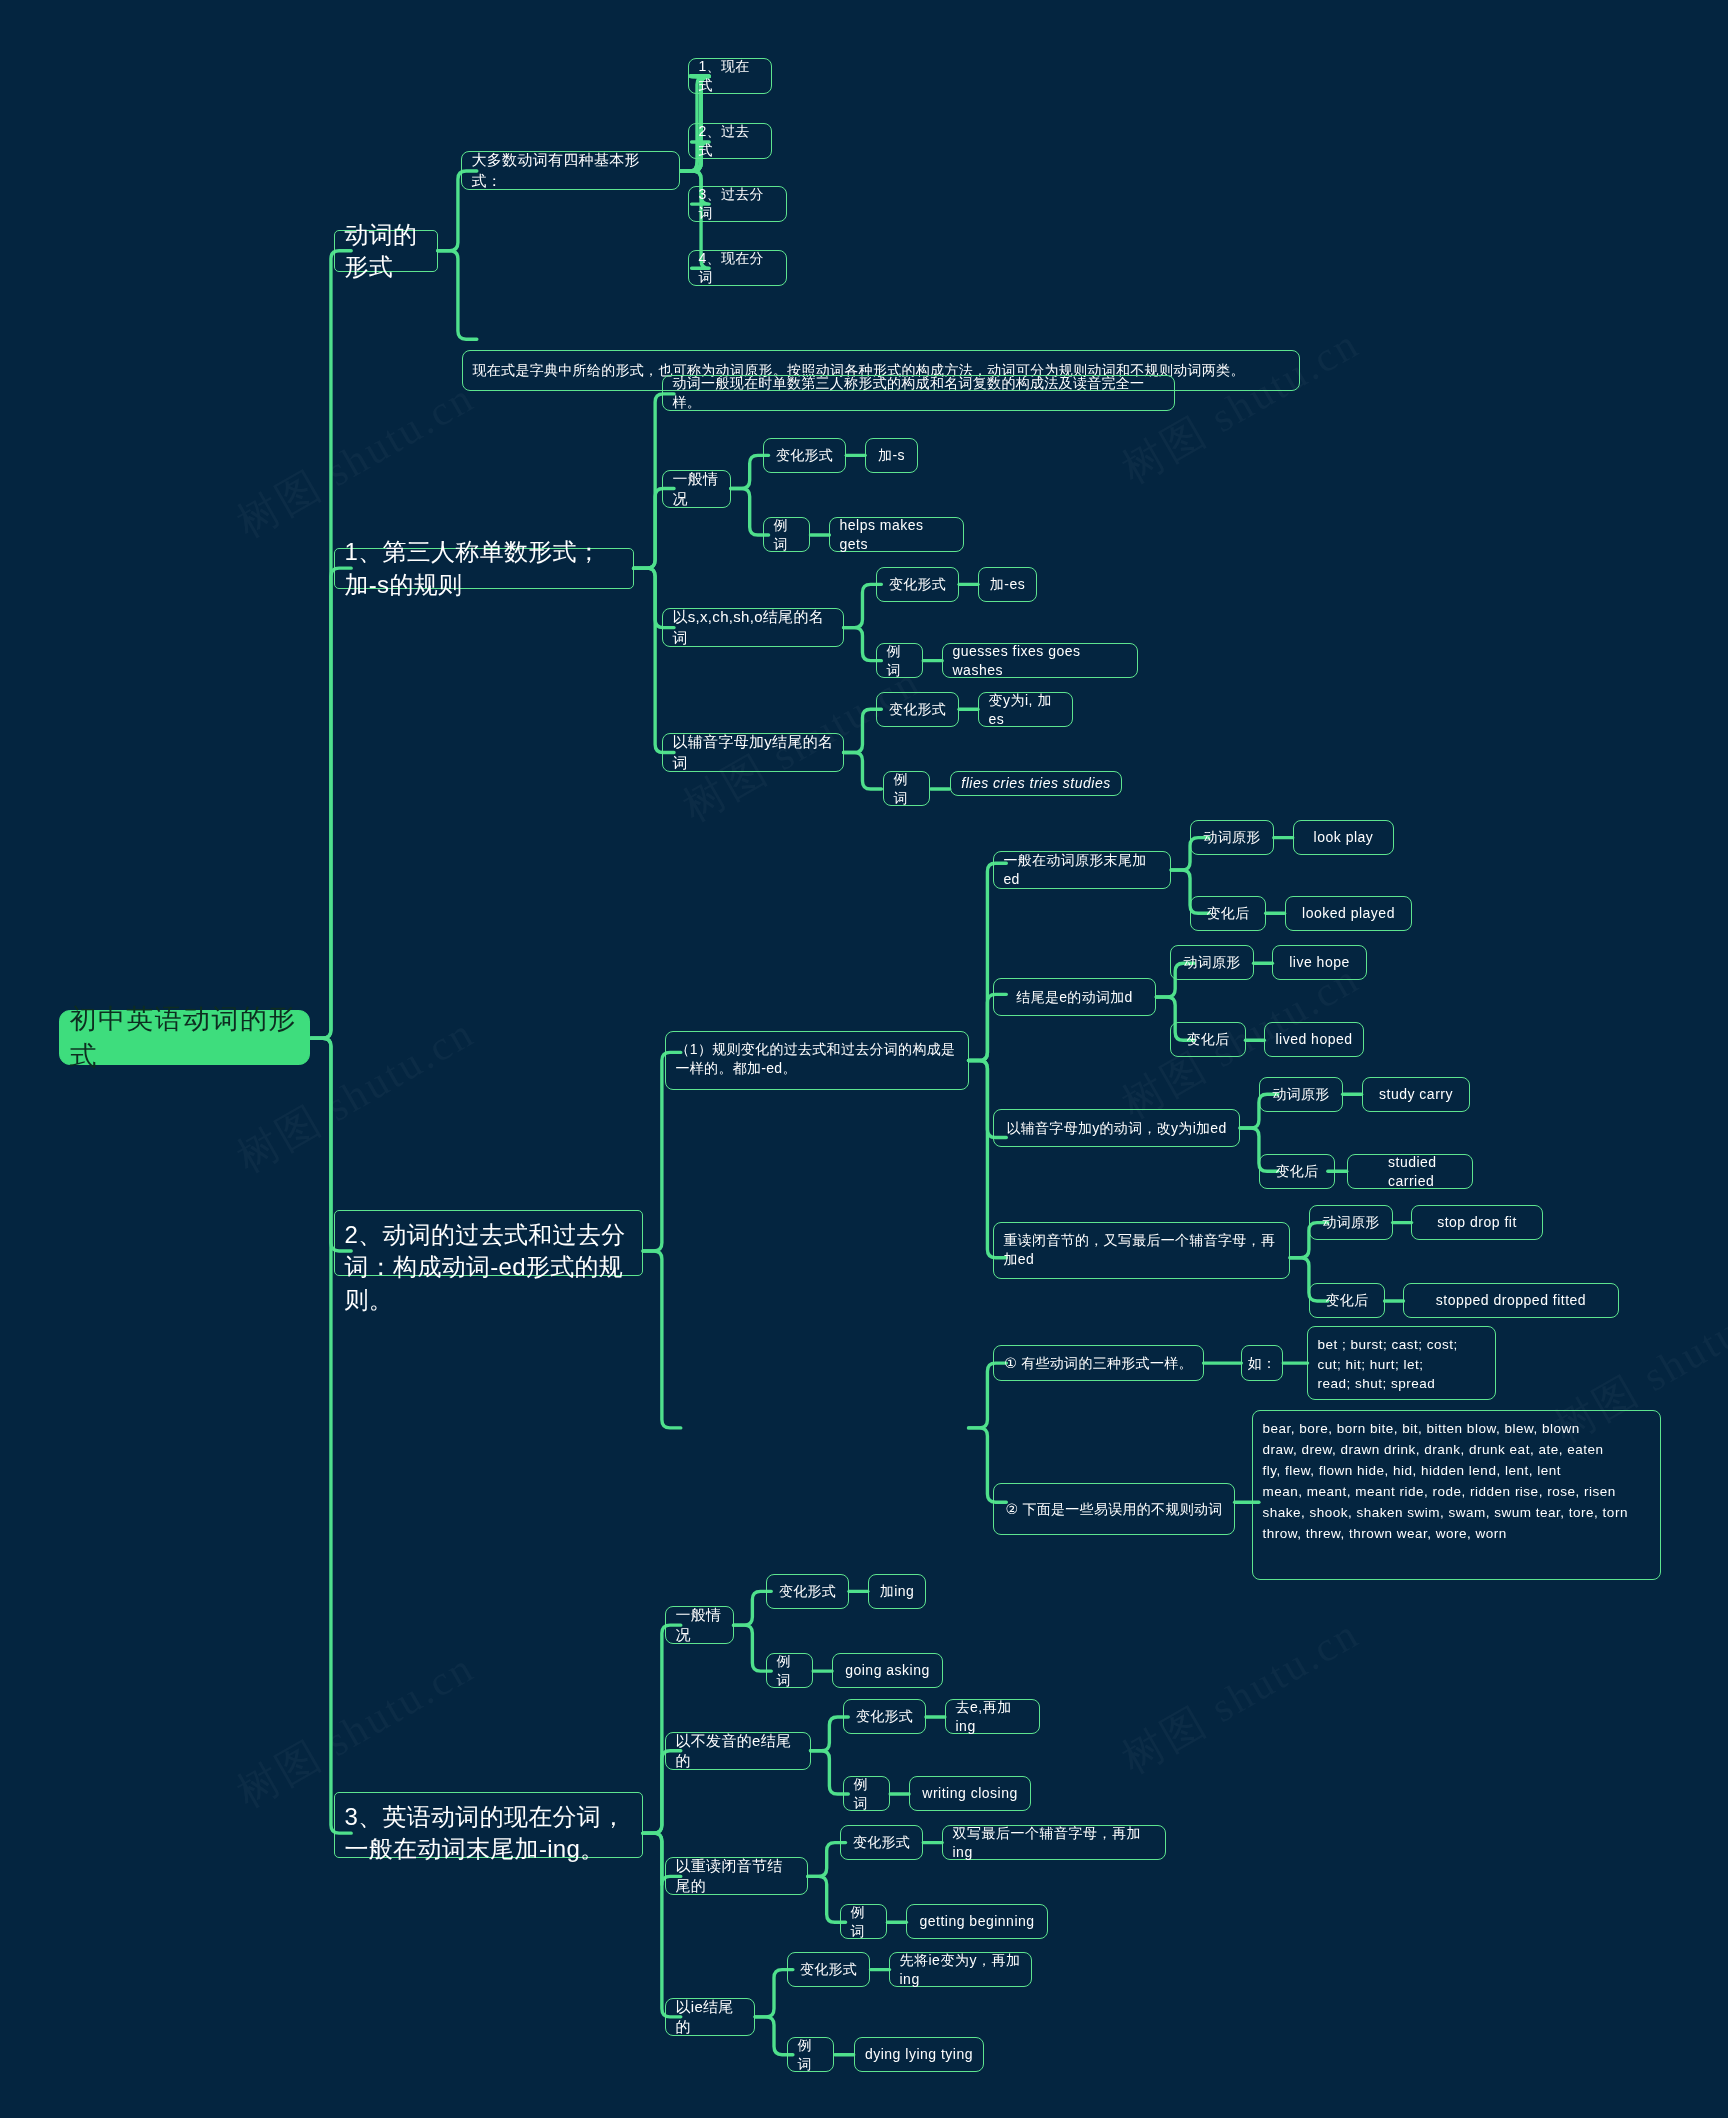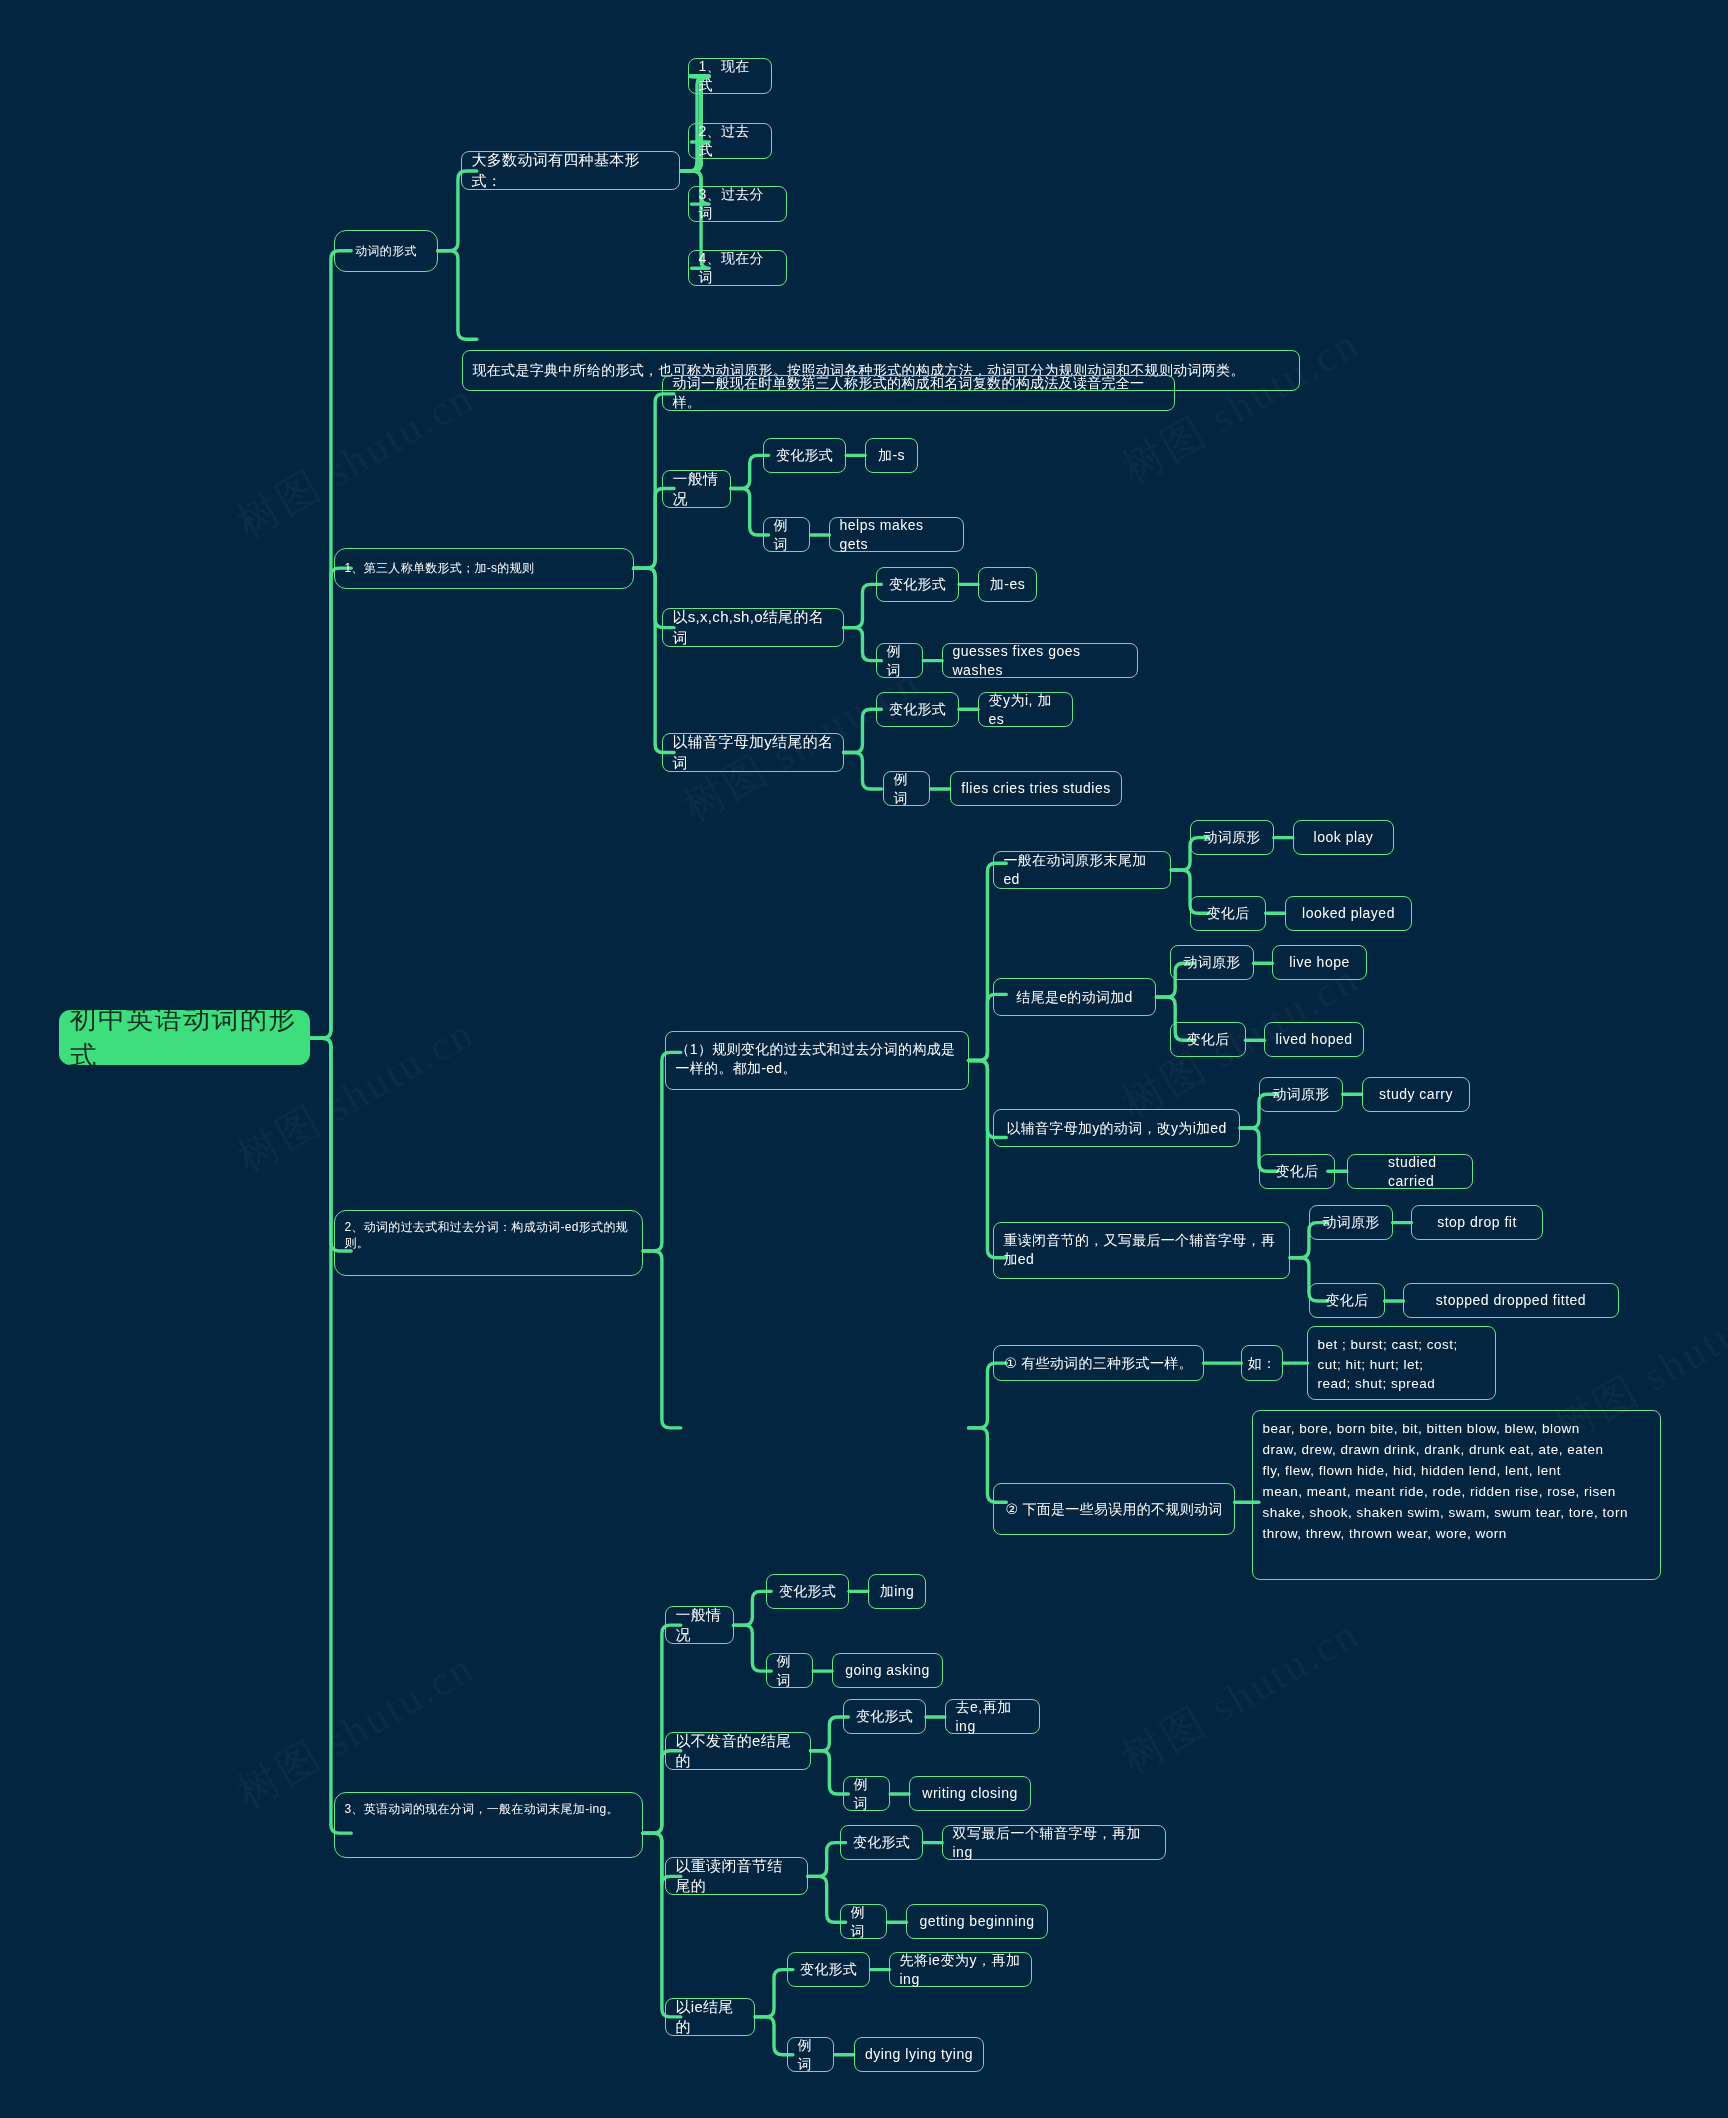--- a/index.html
+++ b/index.html
@@ -42,21 +42,21 @@
   }
   .node.root{
     background:#3edd7d;
     border-color:#3edd7d;
     color:#0d2d20;
     font-size:27px;
     border-radius:10.8px;
     justify-content:center;
     letter-spacing:1.4px;
   }
-  .lvl1{font-size:12px;border-radius:12px;}
+  .lvl1{font-size:24px;border-radius:5px;}
   .lvl2{font-size:15px;}
   .lvl3{font-size:14px;}
   .lvl4{font-size:14px;}
   .multiline{align-items:flex-start;padding-top:8px;}
   .en{letter-spacing:0.5px;}
 </style>
 </head>
 <body>
 
 <div id="stage">
@@ -201,21 +201,21 @@
   <div class="node lvl2" style="left:662px;top:608px;width:182px;height:39px;justify-content:center;">以s,x,ch,sh,o结尾的名词</div>
   <div class="node lvl3" style="left:876px;top:567px;width:83px;height:35px;justify-content:center;">变化形式</div>
   <div class="node lvl3 en" style="left:978px;top:567px;width:59px;height:35px;justify-content:center;">加-es</div>
   <div class="node lvl3" style="left:876px;top:643px;width:47px;height:35px;justify-content:center;">例词</div>
   <div class="node lvl3 en" style="left:942px;top:643px;width:196px;height:35px;justify-content:center;">guesses  fixes  goes  washes</div>
 
   <div class="node lvl2" style="left:662px;top:733px;width:182px;height:39px;justify-content:center;">以辅音字母加y结尾的名词</div>
   <div class="node lvl3" style="left:876px;top:692px;width:83px;height:35px;justify-content:center;">变化形式</div>
   <div class="node lvl3 en" style="left:978px;top:692px;width:95px;height:35px;justify-content:center;">变y为i, 加es</div>
   <div class="node lvl3" style="left:883px;top:771px;width:47px;height:35px;justify-content:center;">例词</div>
-  <div class="node lvl3 en" style="left:950px;top:771px;width:172px;height:35px;justify-content:center;">flies  cries  tries  studies</div>
+  <div class="node lvl3 en" style="left:950px;top:771px;width:172px;height:25px;justify-content:center;font-style:italic;">flies  cries  tries  studies</div>
 
   <div class="node lvl1 multiline" style="left:334px;top:1210px;width:309px;height:66px;">2、动词的过去式和过去分词：构成动词-ed形式的规则。</div>
 
   <div class="node lvl2 multiline" style="left:665px;top:1031px;width:304px;height:59px;font-size:14px;">（1）规则变化的过去式和过去分词的构成是一样的。都加-ed。</div>
 
   <div class="node lvl3" style="left:993px;top:851px;width:178px;height:38px;justify-content:center;">一般在动词原形末尾加ed</div>
   <div class="node lvl4" style="left:1190px;top:820px;width:84px;height:35px;justify-content:center;">动词原形</div>
   <div class="node lvl4 en" style="left:1293px;top:820px;width:101px;height:35px;justify-content:center;">look  play</div>
   <div class="node lvl4" style="left:1190px;top:896px;width:76px;height:35px;justify-content:center;">变化后</div>
   <div class="node lvl4 en" style="left:1285px;top:896px;width:127px;height:35px;justify-content:center;">looked  played</div>

